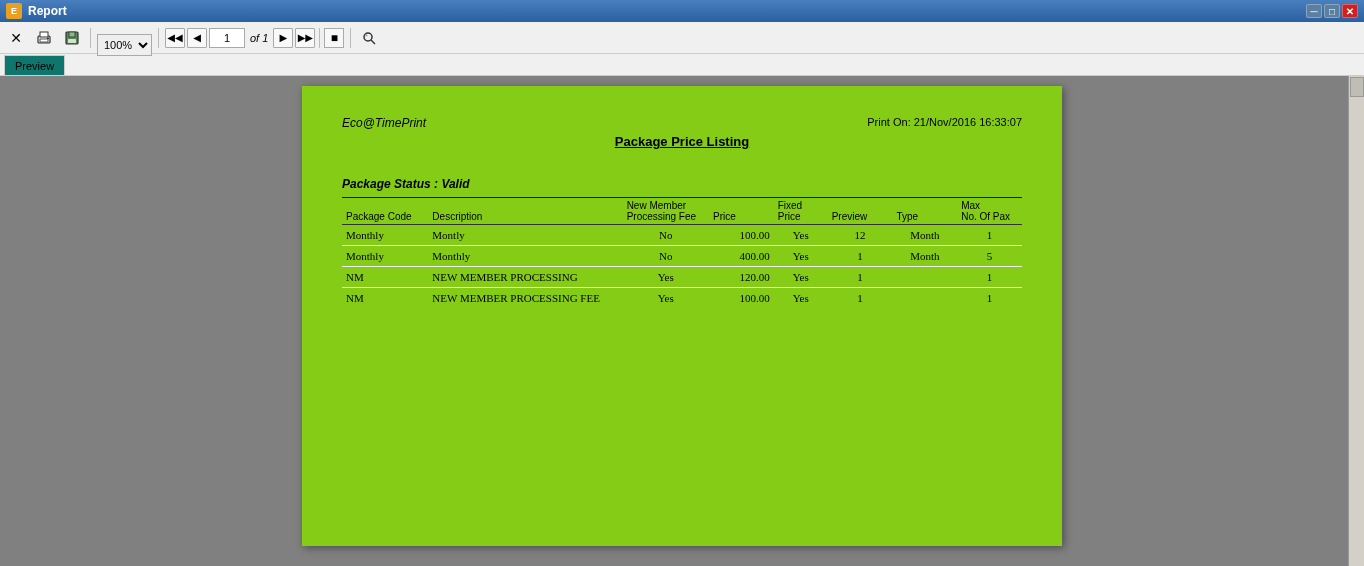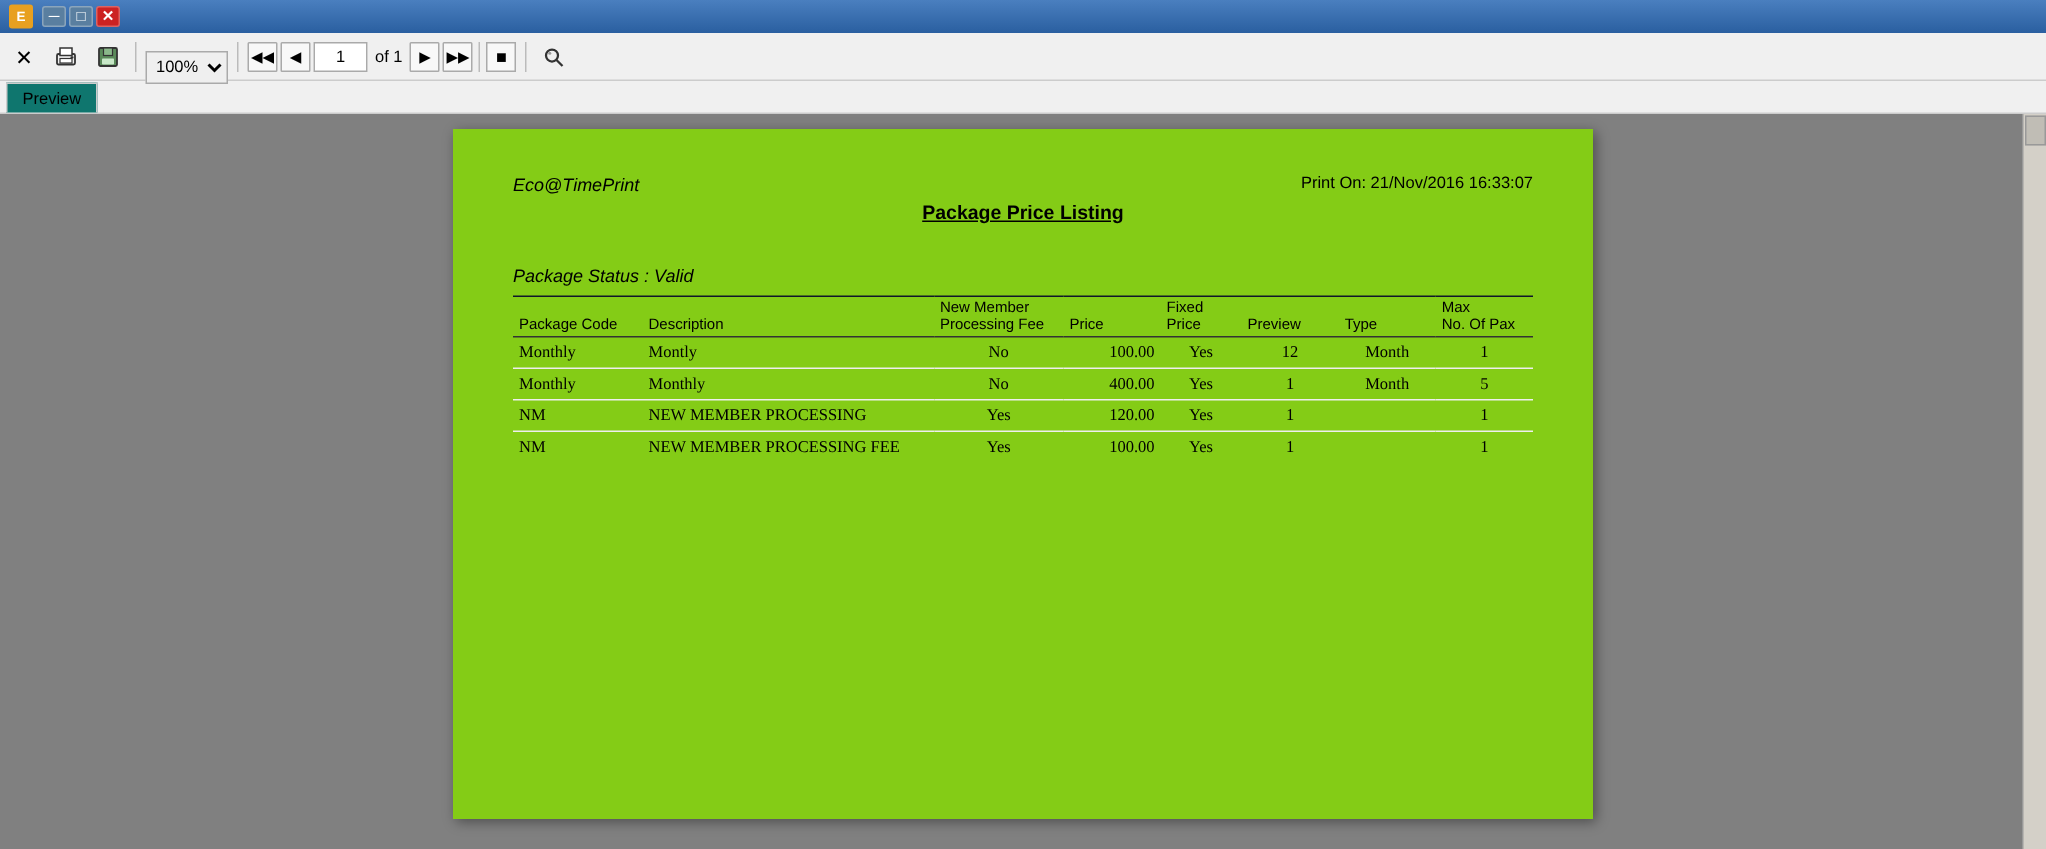--- a/index.html
+++ b/index.html
@@ -77,20 +77,21 @@
     }
     .page-input {
       width: 36px; height: 20px;
       text-align: center;
       border: 1px solid #aaa;
       font-size: 11px;
     }
     .page-of {
       font-size: 11px;
       margin: 0 3px;
+      font-style: italic;
     }
     .stop-btn {
       width: 20px; height: 20px;
       display: flex; align-items: center; justify-content: center;
       cursor: pointer;
       border: 1px solid #aaa;
       background: #f8f8f8;
       font-size: 12px;
     }
 
@@ -165,21 +166,21 @@
     .report-title {
       text-align: center;
       font-size: 13px;
       font-weight: bold;
       text-decoration: underline;
       margin-bottom: 20px;
     }
 
     
     .package-status {
-      font-weight: normal;
+      font-weight: bold;
       font-style: italic;
       font-size: 12px;
       margin-bottom: 6px;
       margin-top: 28px;
     }
 
     
     .report-table {
       width: 100%;
       border-collapse: collapse;
@@ -211,20 +212,21 @@
     .col-fixed { width: 50px; text-align: center; }
     .col-duration { width: 60px; text-align: center; }
     .col-type { width: 60px; text-align: center; }
     .col-max { width: 60px; text-align: center; }
   </style>
 </head>
 <body>
 
 <div class="title-bar">
   <div class="title-bar-icon">E</div>
+  <span class="title-bar-title">Report</span>
   <div class="title-bar-buttons">
     <div class="title-btn min">─</div>
     <div class="title-btn max">□</div>
     <div class="title-btn close">✕</div>
   </div>
 </div>
 
 <div class="toolbar">
   <div class="toolbar-btn">✕</div>
   <div class="toolbar-btn">

